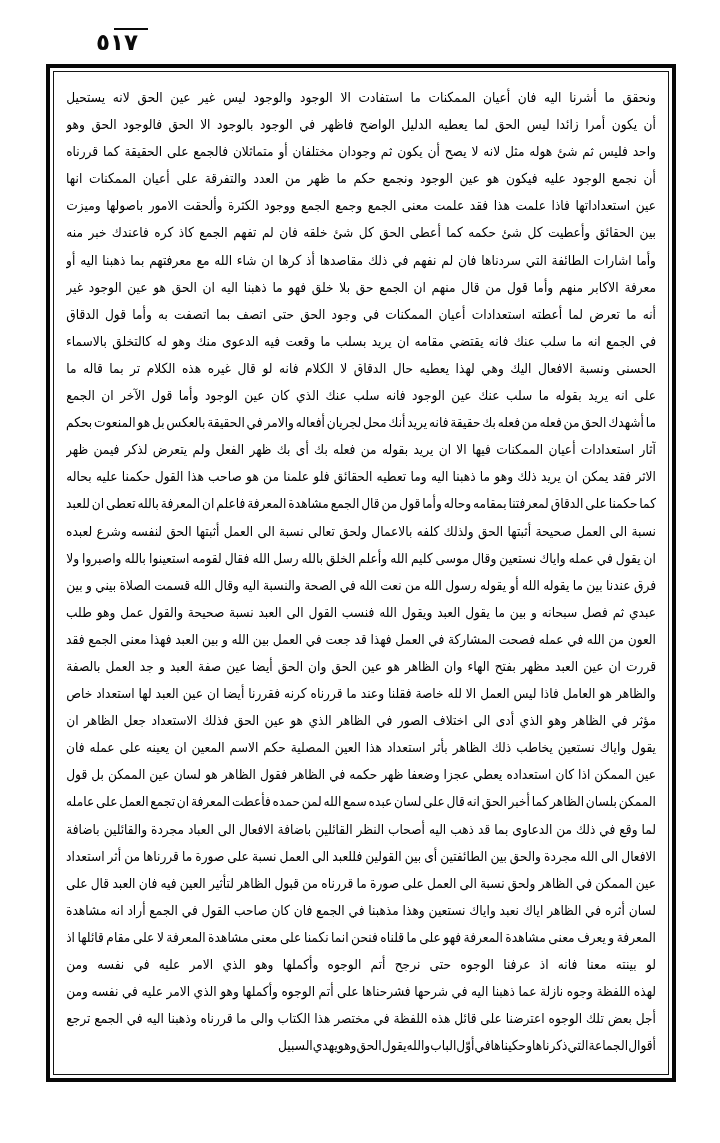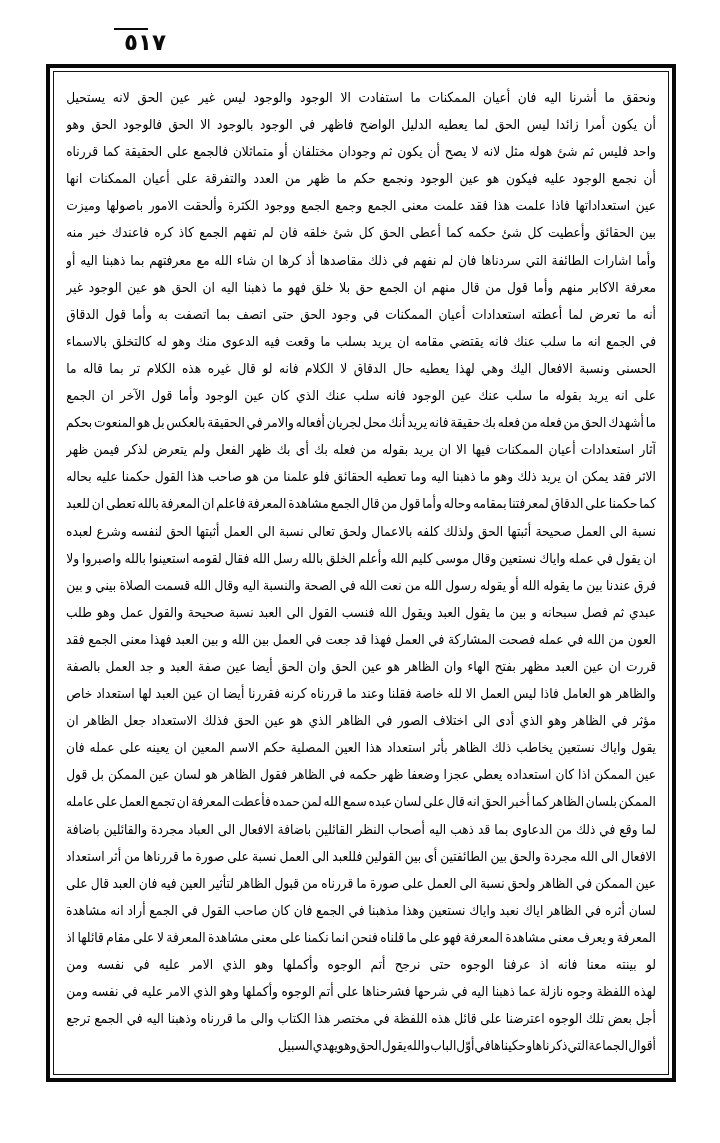--- a/index.html
+++ b/index.html
@@ -18,21 +18,21 @@
     background: #ffffff;
     overflow: hidden;
   }
 
   
   .folio {
     position: absolute;
     top: 28px;
     left: 96px;
     width: 70px;
-    text-align: right;
+    text-align: left;
     font-family: "DejaVu Sans", sans-serif;
     font-size: 23px;
     font-weight: 700;
     color: #0a0a0a;
     letter-spacing: 0px;
     line-height: 1;
   }
   .folio .overline {
     display: block;
     height: 2px;

